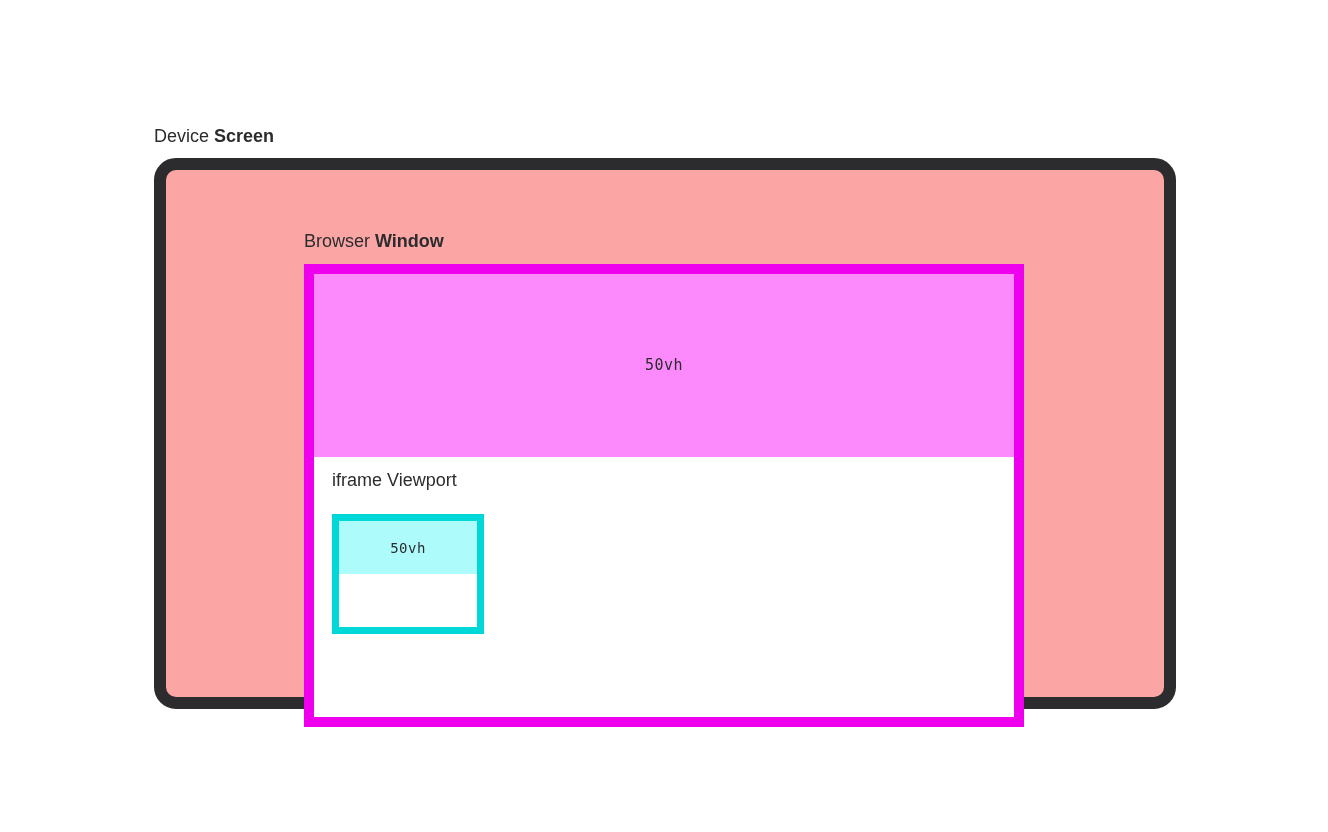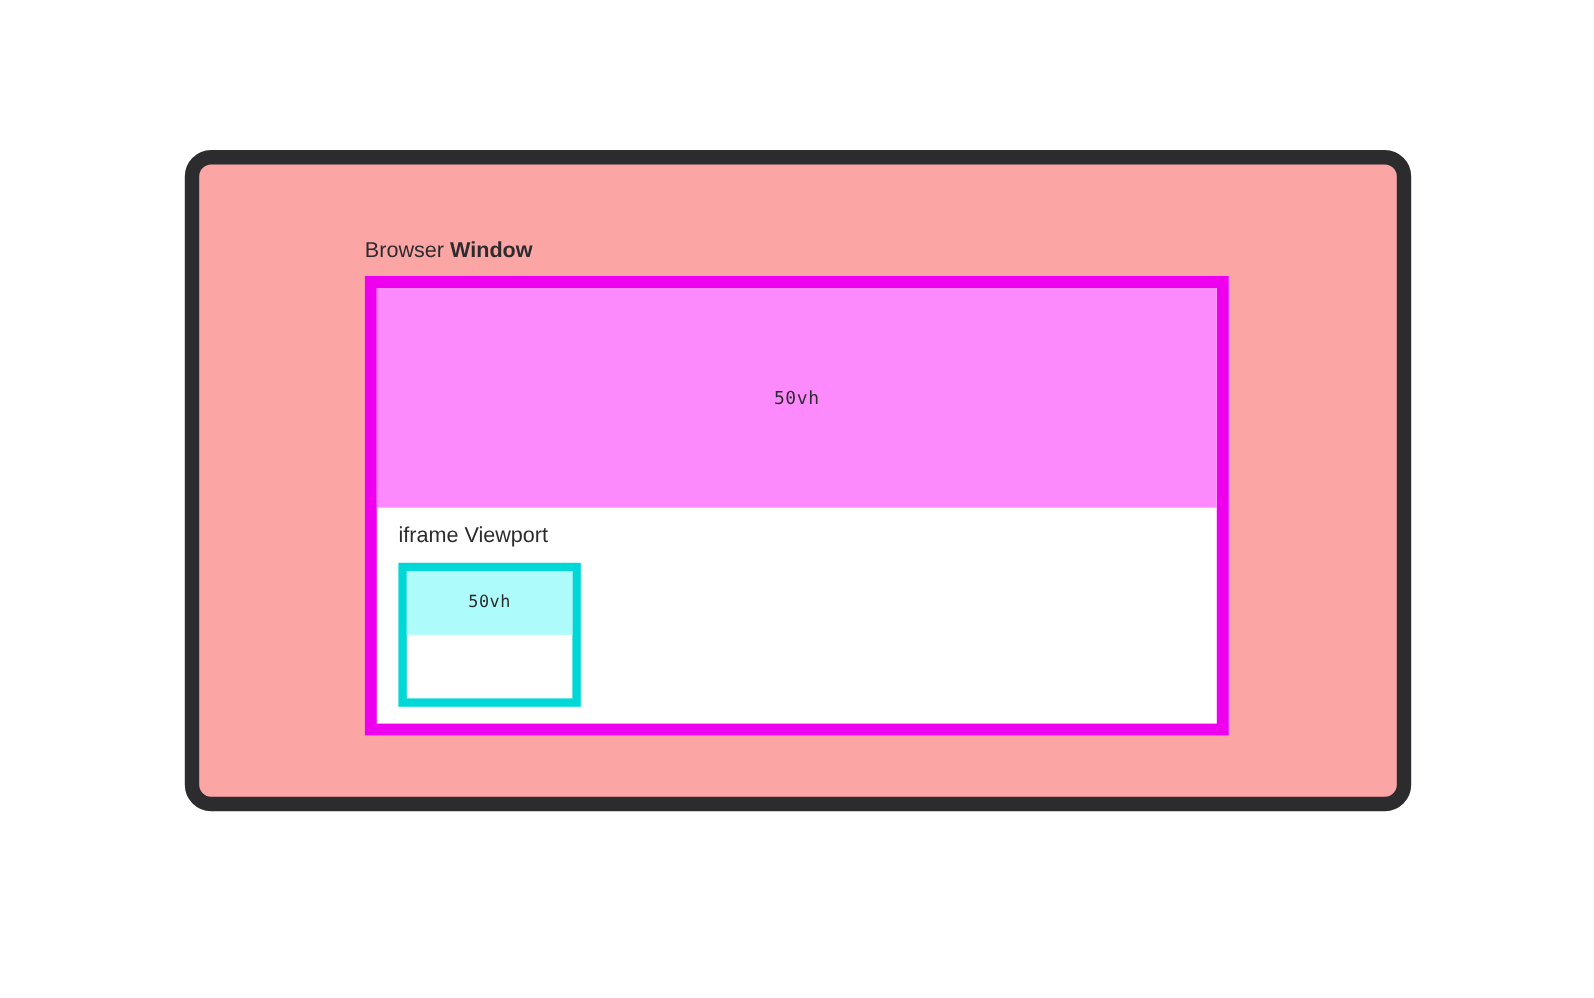--- a/index.html
+++ b/index.html
@@ -49,21 +49,21 @@
     
     .browser-section {
       position: absolute;
       left: 138px;
       top: 60px;
       width: 720px;
     }
     
     .browser-window {
       width: 720px;
-      height: 383px;
+      height: 463px;
       border: 10px solid #ee00ee;
       background: #ffffff;
       position: relative;
     }
     
     .browser-top-half {
       width: 100%;
       height: 183px;
       background: #fc8afc;
       display: flex;
@@ -81,21 +81,21 @@
     .iframe-section {
       position: absolute;
       left: 18px;
       top: 195px;
       width: 155px;
     }
     
     .iframe-label {
       font-size: 18px;
       color: #2c2c2e;
-      margin-bottom: 10px;
+      margin-bottom: 22px;
       line-height: 1.3;
     }
     
     .iframe-viewport {
       width: 152px;
       height: 120px;
       border: 7px solid #00d7d7;
       background: #ffffff;
       position: relative;
     }
@@ -114,20 +114,23 @@
       font-size: 14px;
       color: #2c2c2e;
       letter-spacing: 0.5px;
     }
   </style>
 </head>
 <body>
 
 <div class="diagram-container">
 
+  <div class="label">
+    <span class="normal">Device </span><span class="bold">Screen</span>
+  </div>
 
   <div class="device-screen">
 
     <div class="browser-section">
 
       <div class="label">
         <span class="normal">Browser </span><span class="bold">Window</span>
       </div>
 
       <div class="browser-window">

